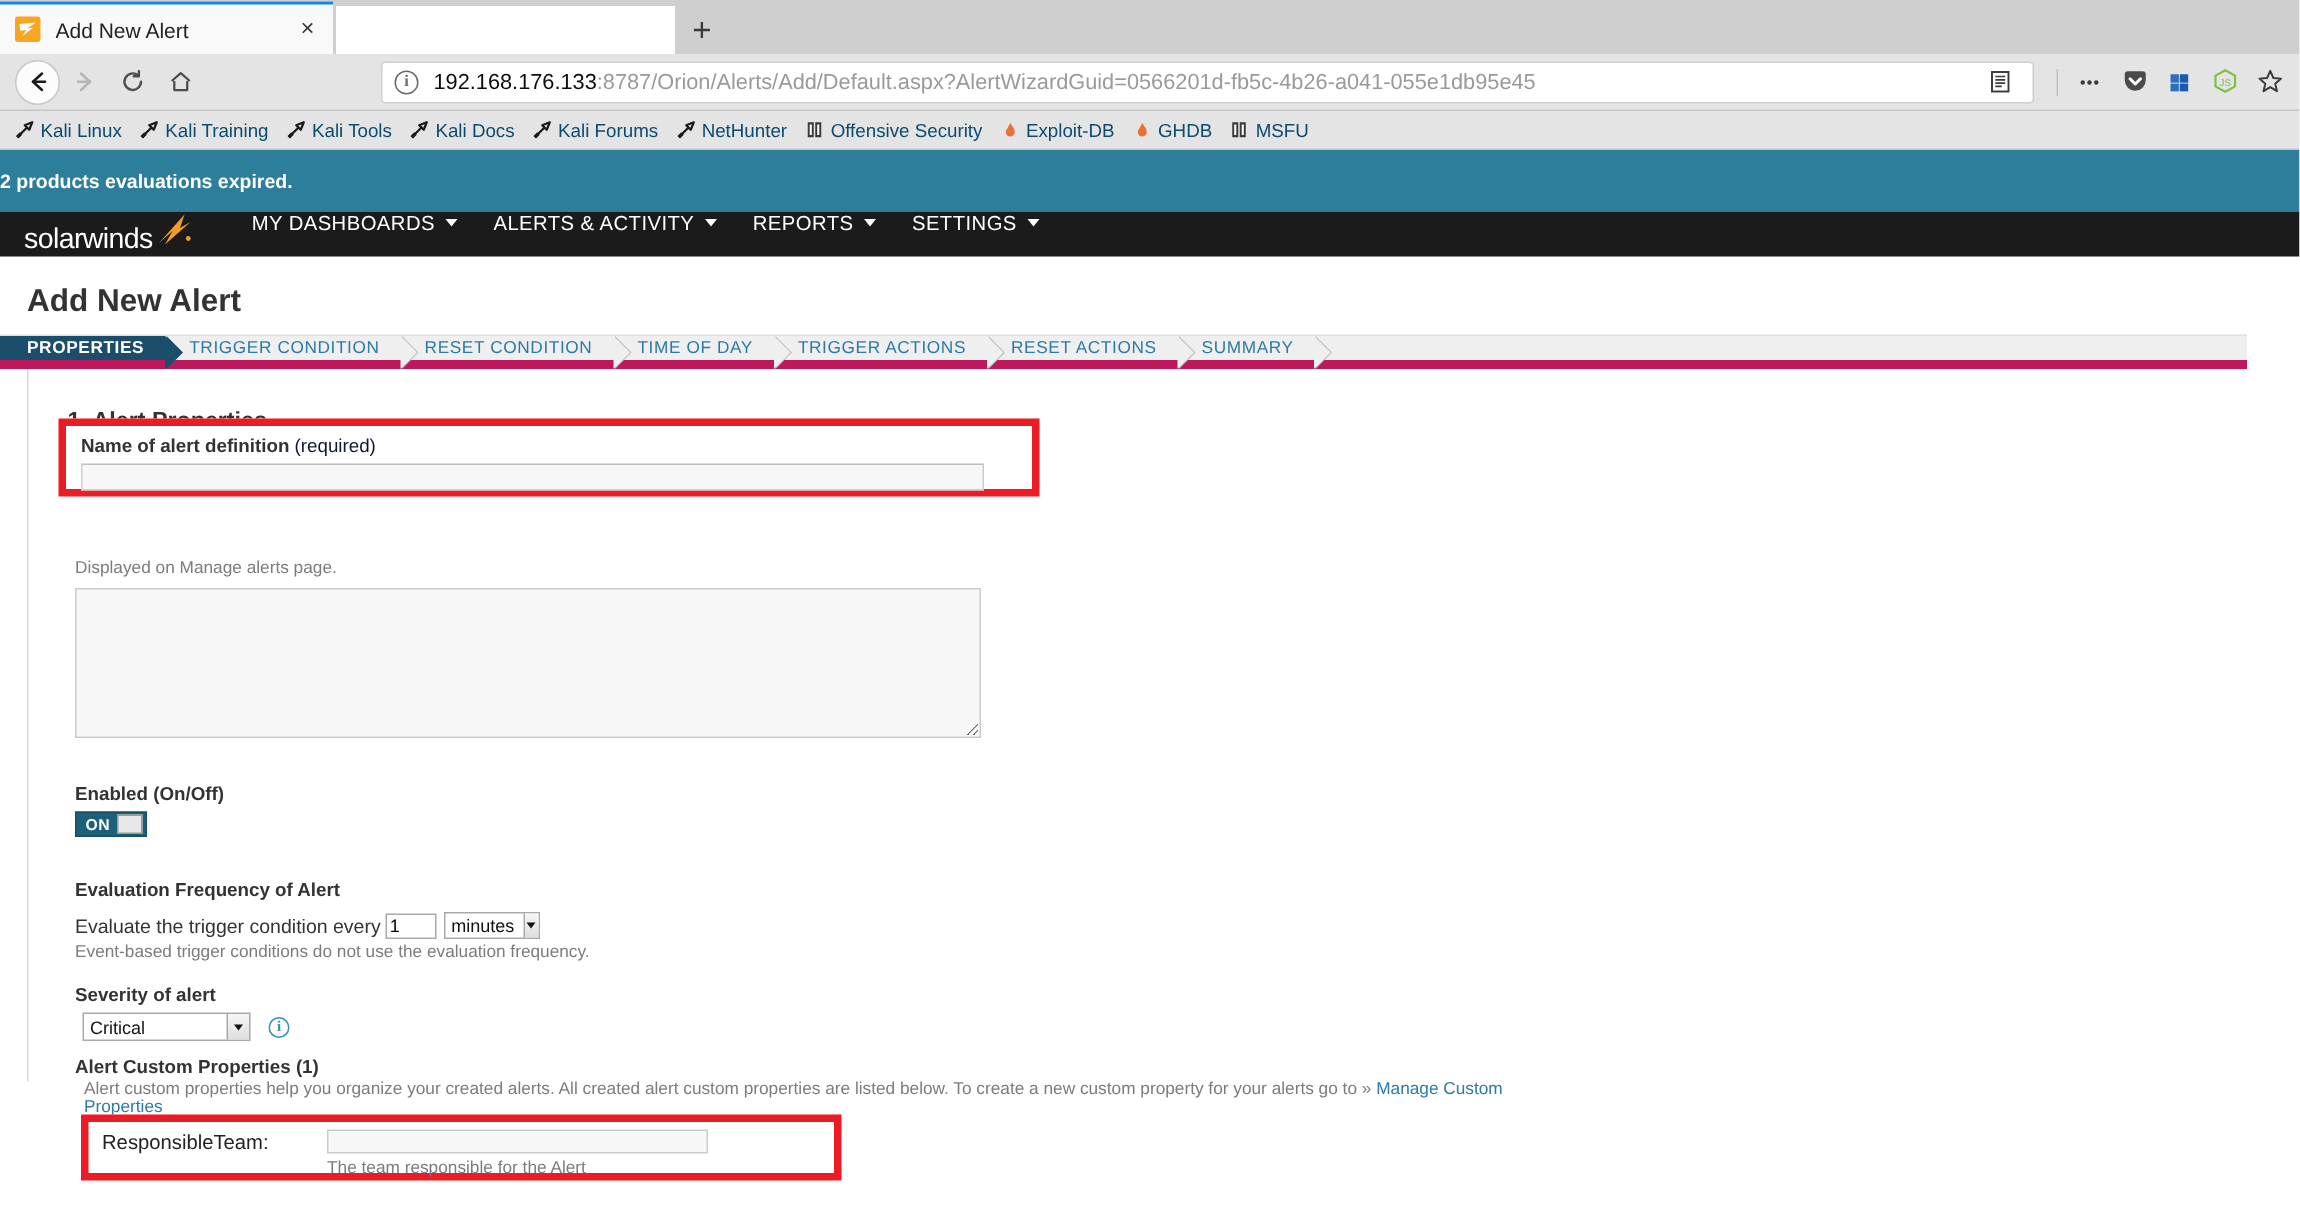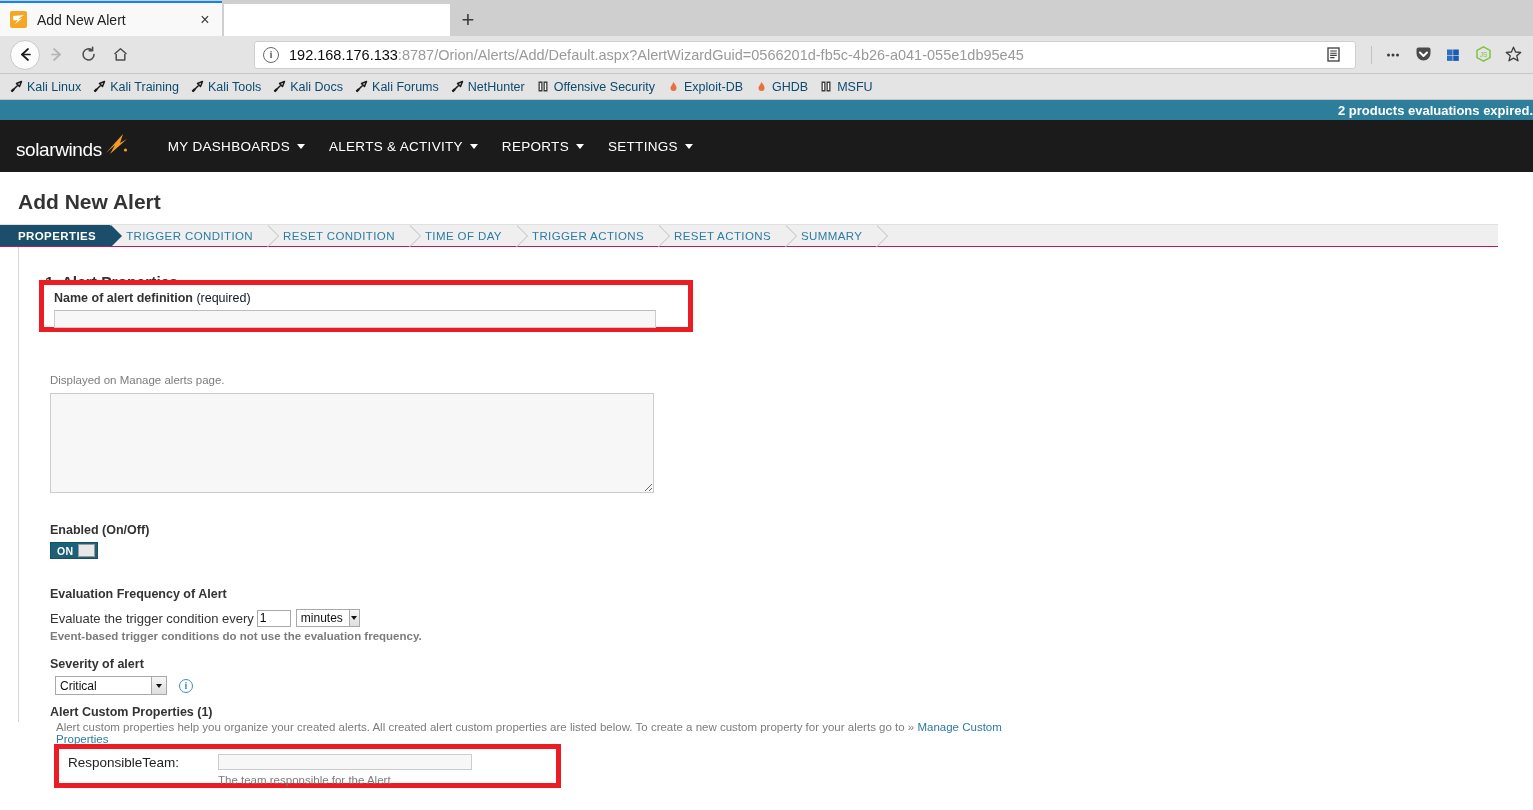--- a/index.html
+++ b/index.html
@@ -137,30 +137,30 @@
     font-size: 12.5px; color: #0c4a6e;
     white-space: nowrap;
     cursor: pointer;
   }
   .bm .bmico { margin-right: 4px; display: flex; align-items: center; }
 
   
   #page { position: relative; width: 1533px; height: 711px; background: #fff; }
 
   .eval-banner {
-    height: 20px;
+    height: 41px;
     background: #2d7e9b;
     color: #ffffff;
     font-size: 13px; font-weight: bold;
-    display: flex; align-items: center; justify-content: flex-end;
+    display: flex; align-items: center; justify-content: flex-start;
   }
   .sw-nav {
-    height: 52px;
+    height: 30px;
     background: #1b1b1b;
-    display: flex; align-items: center;
+    display: flex; align-items: flex-end;
     padding-left: 16px;
   }
   .sw-logo {
     display: flex; align-items: baseline;
     color: #fff;
     font-size: 19px;
     letter-spacing: -0.4px;
     margin-right: 26px;
     position: relative;
   }
@@ -187,21 +187,21 @@
 
   .page-title {
     font-size: 21px; font-weight: bold; color: #333;
     padding: 18px 0 10px 18px;
   }
 
   .wizard {
     height: 23px;
     background: #efefef;
     border-top: 1px solid #e0e0e0;
-    border-bottom: 1px solid #be185d;
+    border-bottom: 6px solid #be185d;
     display: flex; align-items: stretch;
     margin-right: 35px;
   }
   .wstep {
     display: flex; align-items: center;
     position: relative;
     padding: 0 14px 0 16px;
     font-size: 11.5px;
     letter-spacing: 0.4px;
     color: #2b7ba3;
@@ -645,21 +645,21 @@
       <div class="inline-row" style="margin-top:8px;">
         <span>Evaluate the trigger condition every</span>
         <input class="num-input" type="text" value="1" style="">
         <span class="sel freq">
           <span class="sel-text">minutes</span>
           <span class="sel-btn">
               <i></i>
             </span>
         </span>
       </div>
-      <div class="hint" style="margin-top:3px;font-weight:bold;">Event-based trigger conditions do not use the evaluation frequency.</div>
+      <div class="hint" style="margin-top:3px;">Event-based trigger conditions do not use the evaluation frequency.</div>
     </div>
 
     <div style="position:absolute; left:31px; top:410px;">
       <div class="field-label">Severity of alert</div>
       <div class="inline-row" style="margin-top:5px;">
         <span class="sel sev">
           <span class="sel-text">Critical</span>
           <span class="sel-btn">
               <i></i>
             </span>

